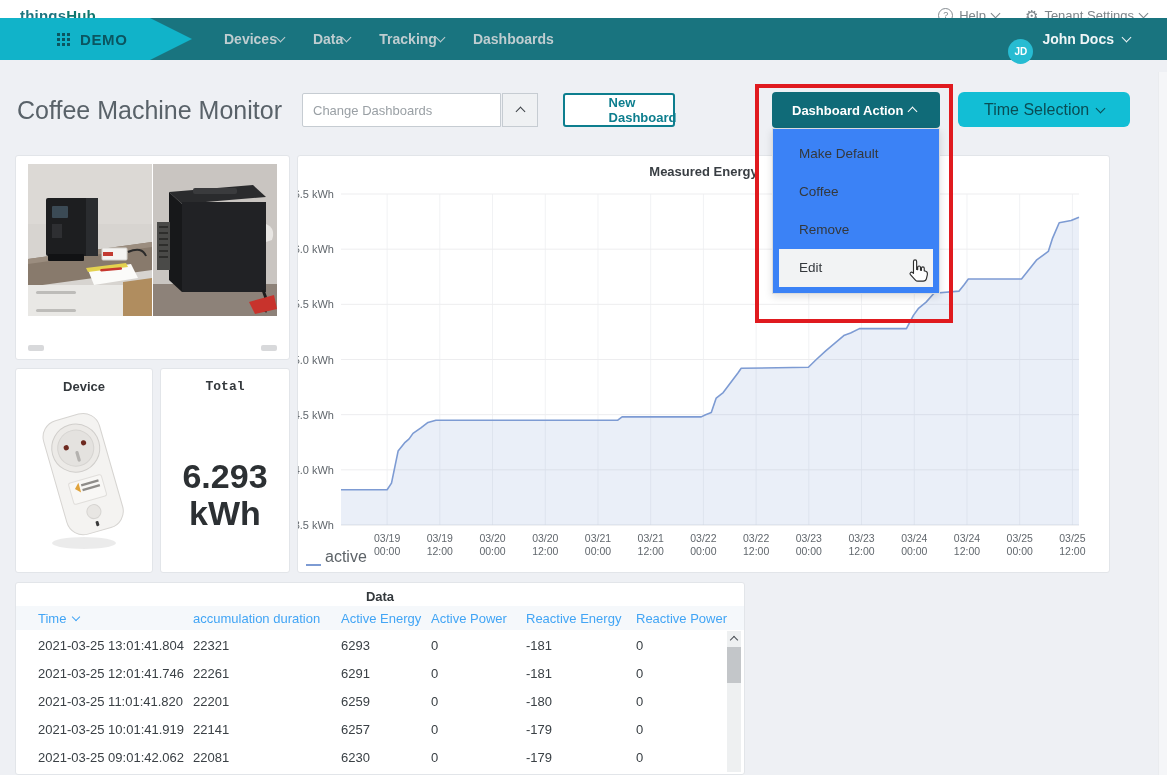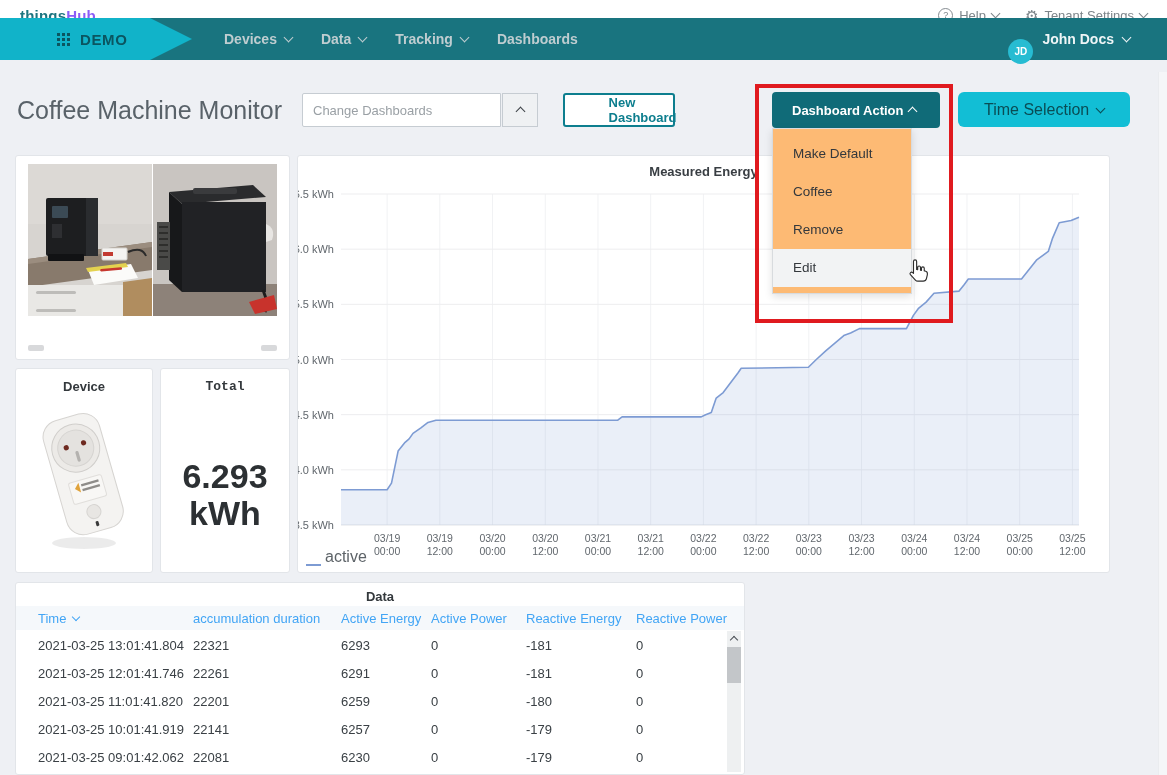--- a/index.html
+++ b/index.html
@@ -2,36 +2,36 @@
 <html><head>
 <meta charset="utf-8">
 <style>
   html,body{margin:0;padding:0;}
   body{width:1167px;height:775px;position:relative;overflow:hidden;background:#eef0f4;
        font-family:"Liberation Sans",sans-serif;}
   
   .topbar{position:absolute;left:0;top:0;width:1167px;height:30px;background:#fff;
           display:flex;align-items:center;justify-content:space-between;padding:0 20px;box-sizing:border-box;z-index:4;}
   .logo{font-size:15px;font-weight:bold;letter-spacing:.2px;}
-  .logo .t1{color:#1d7580;} .logo .t2{color:#8b5cf6;}
+  .logo .t1{color:#1d7580;} .logo .t2{color:#0f766e;}
   .topbar-right{display:flex;align-items:center;gap:26px;color:#7d858a;font-size:13px;}
   .top-link{display:flex;align-items:center;gap:6px;cursor:pointer;}
   .qmark{width:13px;height:13px;border:1.3px solid #858c91;border-radius:50%;font-size:9px;
          display:flex;align-items:center;justify-content:center;line-height:1;}
   .gear{font-size:15px;line-height:1;}
   
   .navbar{position:absolute;left:0;top:18px;width:1167px;height:42px;background:#19747f;z-index:4;}
   .demo-tab{position:absolute;left:0;top:0;height:42px;width:192px;background:#11b3c9;
             clip-path:polygon(0 0,150px 0,192px 50%,150px 100%,0 100%);
             display:flex;align-items:center;gap:10px;padding-left:57px;box-sizing:border-box;cursor:pointer;}
   .grid-icon{display:grid;grid-template-columns:repeat(3,3px);grid-gap:2px;}
   .grid-icon i{width:3px;height:3px;background:#0b5560;display:block;}
   .demo-label{color:#0b5560;font-size:15px;font-weight:bold;letter-spacing:.6px;}
   .nav-items{position:absolute;left:224px;top:0;height:42px;display:flex;align-items:center;gap:29px;}
-  .nav-item{display:flex;align-items:center;gap:8px;color:#bfcdd0;font-size:14px;font-weight:600;cursor:pointer;}
+  .nav-item{display:flex;align-items:center;gap:0;color:#bfcdd0;font-size:14px;font-weight:600;cursor:pointer;}
   .user{position:absolute;right:37px;top:0;height:42px;display:flex;align-items:center;gap:9px;cursor:pointer;}
   .avatar{width:25px;height:25px;border-radius:50%;background:#27bcd2;color:#fff;font-size:10px;font-weight:bold;
           display:flex;align-items:center;justify-content:center;margin-top:24px;}
   .user-name{color:#eef5f6;font-size:14px;font-weight:600;}
   
   .chev{width:6px;height:6px;border-right:1.6px solid currentColor;border-bottom:1.6px solid currentColor;display:inline-block;}
   .chev.down{transform:rotate(45deg);margin-top:-3px;}
   .chev.up{transform:rotate(-135deg);margin-top:3px;}
   
   .page-title{position:absolute;left:17px;top:96px;font-size:25px;color:#596269;z-index:2;}
@@ -40,22 +40,22 @@
           padding:0 10px;font-size:13px;color:#495057;font-family:"Liberation Sans",sans-serif;outline:none;background:#fff;}
   .dash-select input::placeholder{color:#9aa0a5;}
   .caret-btn{width:36px;height:34px;background:#eff1f3;border:1px solid #c6ccd2;margin-left:1px;box-sizing:border-box;
           display:flex;align-items:center;justify-content:center;color:#3c4146;cursor:pointer;}
   .new-dash-btn{position:absolute;left:563px;top:93px;width:112px;height:34px;background:#fff;border:2px solid #0d7e8e;
           border-radius:3px;color:#0d7e8e;font-weight:bold;font-size:13px;box-sizing:border-box;
           display:flex;align-items:center;justify-content:center;cursor:pointer;z-index:2;padding-left:47px;}
   .dash-action-btn{position:absolute;left:772px;top:92px;width:168px;height:36px;background:#106b78;border-radius:4px;
           color:#fff;font-size:13px;font-weight:600;display:flex;align-items:center;justify-content:space-between;
           padding:0 24px 0 20px;box-sizing:border-box;cursor:pointer;z-index:5;}
-  .dropdown{position:absolute;left:772px;top:128px;width:140px;background:#fdba74;border:1px solid #d8dbde;
-          box-shadow:0 3px 8px rgba(0,0,0,.12);padding:6px 0;box-sizing:border-box;z-index:5;}
+  .dropdown{position:absolute;left:772px;top:128px;width:168px;background:#3b82f6;border:1px solid #d8dbde;
+          box-shadow:0 3px 8px rgba(0,0,0,.12);padding:6px 6px;box-sizing:border-box;z-index:5;}
   .menu-item{height:38px;line-height:38px;padding-left:20px;font-size:13.5px;color:#34383c;cursor:pointer;}
   .menu-item.highlight{background:#f2f3f4;}
   .red-box{position:absolute;left:755px;top:84px;width:198px;height:239px;border:4px solid #e01a1f;
           box-sizing:border-box;z-index:6;pointer-events:none;}
   .hand-cursor{position:absolute;left:905px;top:256px;z-index:7;pointer-events:none;}
   .time-sel-btn{position:absolute;left:958px;top:92px;width:172px;height:35px;background:#12bed5;border-radius:6px;
           color:#0a4c54;font-size:16px;font-weight:400;display:flex;align-items:center;justify-content:space-between;
           padding:0 26px;box-sizing:border-box;cursor:pointer;z-index:5;}
   
   .card{position:absolute;background:#fff;border:1px solid #e2e5e9;border-radius:3px;box-sizing:border-box;z-index:1;}

